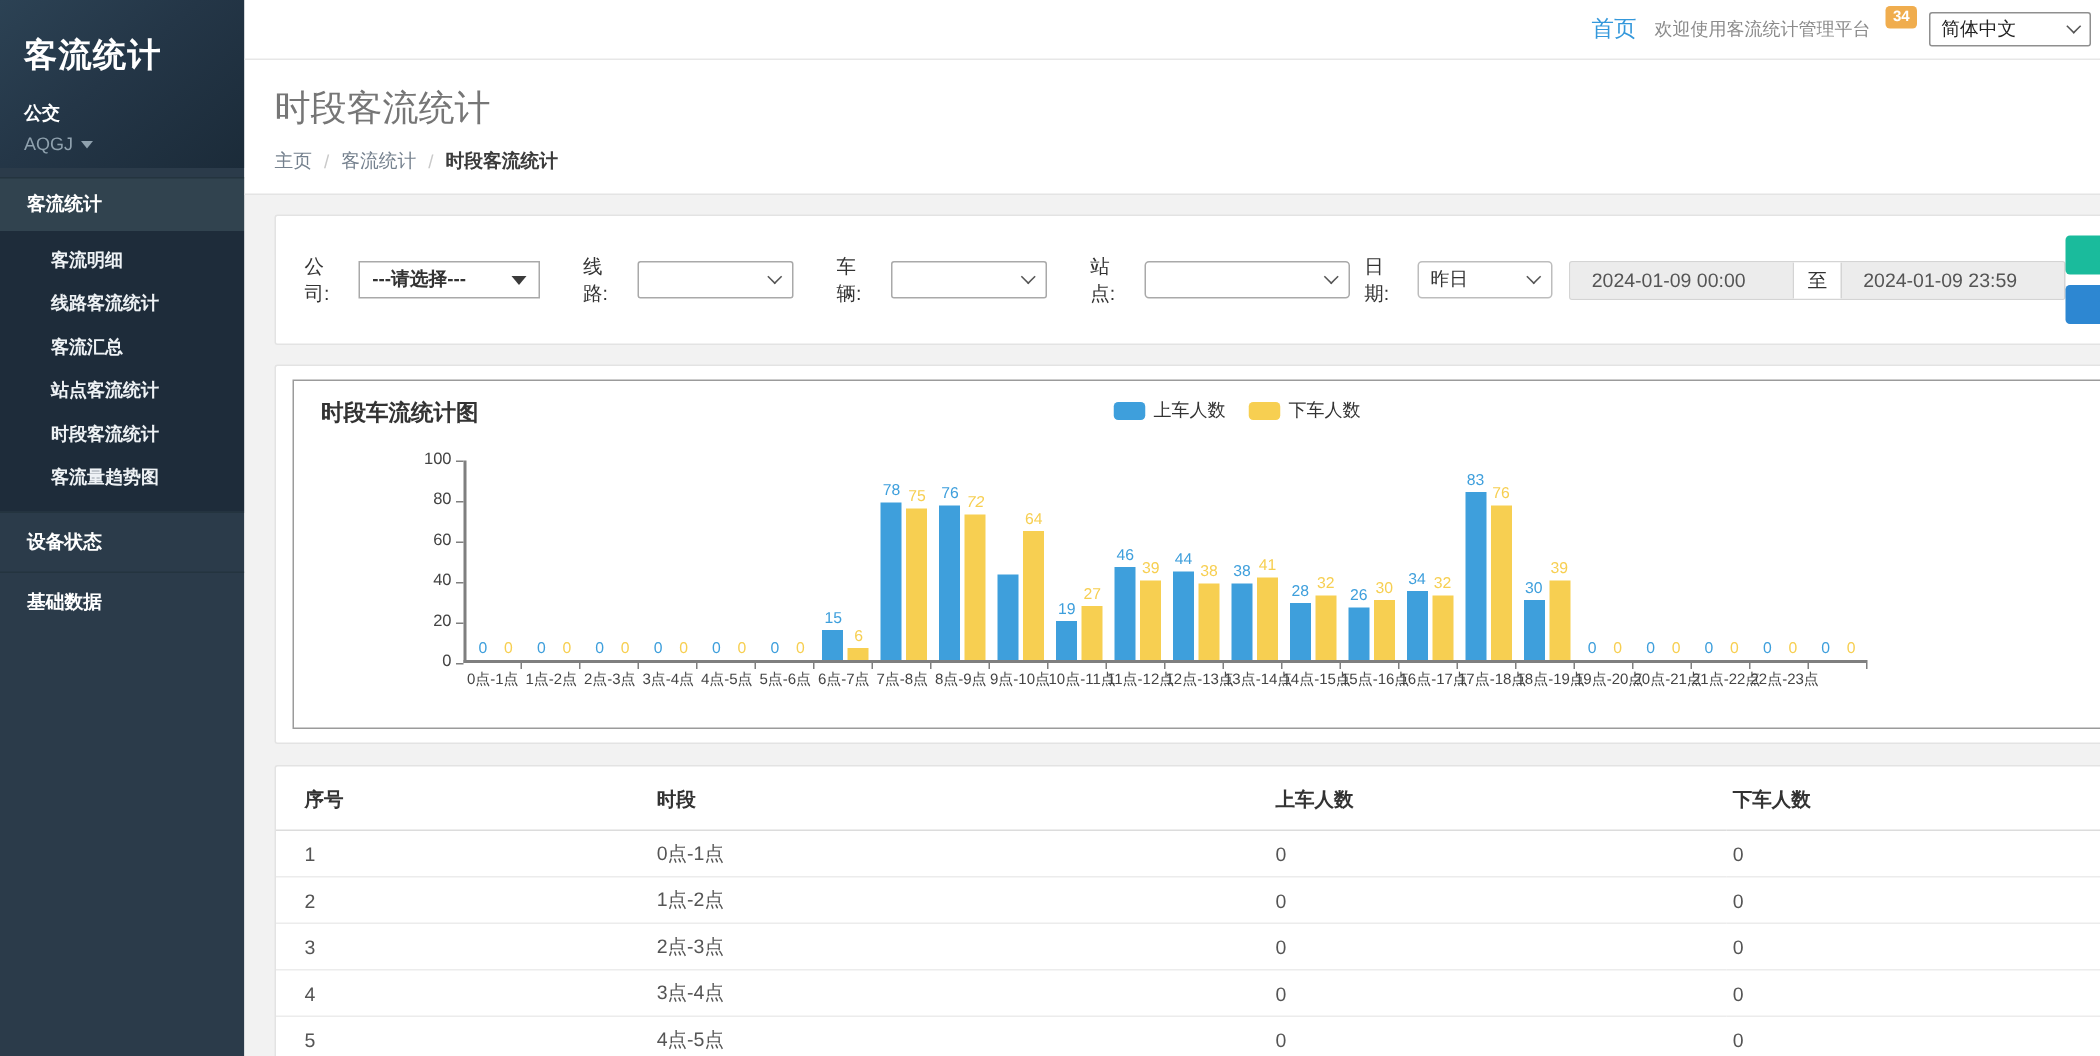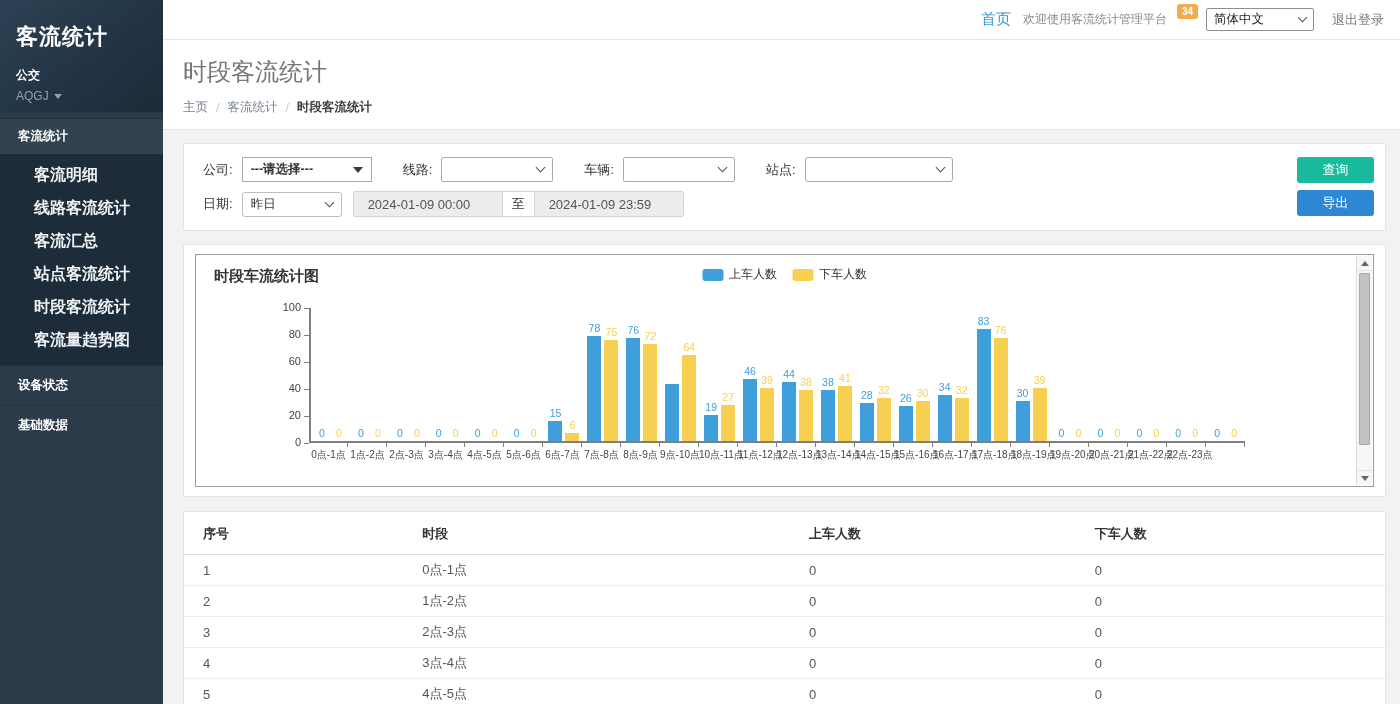--- a/index.html
+++ b/index.html
@@ -14,21 +14,21 @@
   .brand { font-size:22px; font-weight:bold; letter-spacing:1px; }
   .org { font-size:12px; font-weight:bold; margin-top:15px; }
   .org-code { font-size:12px; color:#8fa1ae; margin-top:5px; display:flex; align-items:center; gap:5px; cursor:pointer; }
   .caret-sm { width:0; height:0; border-left:4px solid transparent; border-right:4px solid transparent; border-top:5px solid #8fa1ae; }
   .menu { margin-top:6px; }
   .menu-section { padding:9px 18px; font-size:12.5px; font-weight:bold; color:#fff;
     border-top:1px solid #24343f; cursor:pointer; }
   .menu-section.active { background:#31434f; }
   .menu-section.spaced { padding:11px 18px; }
   .submenu { background:#1e2c3a; padding:5px 0 8px; }
-  .submenu-item { padding:6px 10px 6px 34px; font-size:16px; font-weight:600; color:#eef2f5; cursor:pointer; }
+  .submenu-item { padding:6px 10px 6px 34px; font-size:12px; font-weight:600; color:#eef2f5; cursor:pointer; }
 
   
   .main { flex:1; display:flex; flex-direction:column; background:#f2f2f2; }
   .topbar { height:40px; background:#fff; border-bottom:1px solid #e7e7e7;
     display:flex; align-items:center; padding:0 16px; }
   .topbar-right { margin-left:auto; display:flex; align-items:center; }
   .home-link { color:#3498db; font-size:15px; text-decoration:none; cursor:pointer; }
   .welcome { color:#8a8a8a; font-size:12px; margin-left:12px; }
   .badge { background:#f0ad4e; color:#fff; font-size:10px; font-weight:bold;
     padding:2px 5px; border-radius:3px; position:relative; top:-8px; margin:0 8px 0 10px; }
@@ -44,21 +44,21 @@
   .breadcrumb { margin-top:11px; font-size:12.5px; display:flex; gap:8px; align-items:center; }
   .crumb-link { color:#75818e; cursor:pointer; }
   .crumb-sep { color:#c9c9c9; }
   .crumb-current { color:#3c3c3c; font-weight:bold; }
 
   .content { flex:1; padding:13px 14px 0 20px; background:#f2f2f2; overflow:hidden; }
   .panel { background:#fff; border:1px solid #e3e3e3; border-radius:2px; }
 
   
   .filter-panel { padding:13px 10px 13px 19px; display:flex; }
-  .filter-left { flex:1; display:flex; flex-direction:column; gap:9px; }
+  .filter-left { flex:1; display:flex; flex-direction:row; gap:9px; }
   .frow { display:flex; align-items:center; }
   .flabel { font-size:13px; color:#333; margin-right:9px; }
   .fgap { width:31px; }
   .sel { height:25px; border:1px solid #a9a9a9; background:#fff; border-radius:2px;
     display:flex; align-items:center; justify-content:space-between; padding:0 8px;
     font-size:12.5px; color:#333; cursor:pointer; }
   .sel-company { width:130px; border-radius:0;font-weight:bold; }
   .caret-dn { width:0; height:0; border-left:5px solid transparent; border-right:5px solid transparent; border-top:6px solid #3b3b3b; }
   .sel-line { width:112px; } .sel-vehicle { width:112px; } .sel-station { width:148px; border-radius:3px; }
   .sel-date { width:100px; border-color:#bdbdbd; border-radius:3px; }

